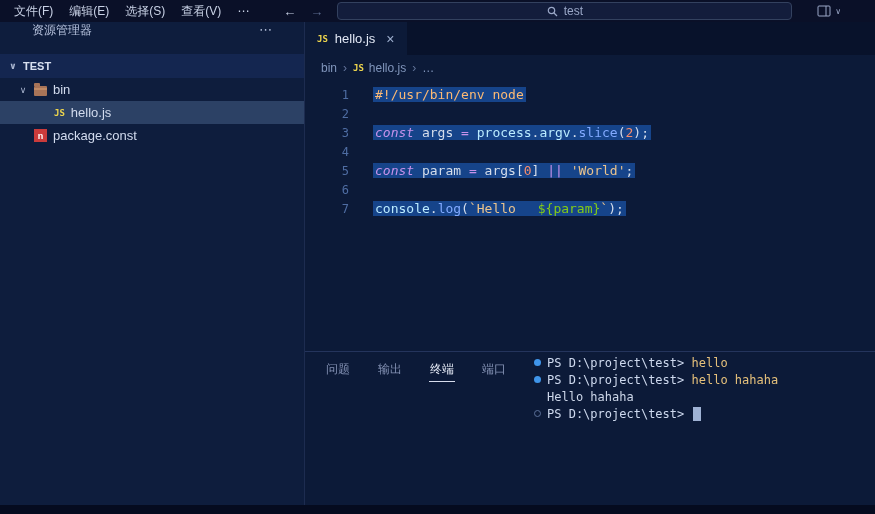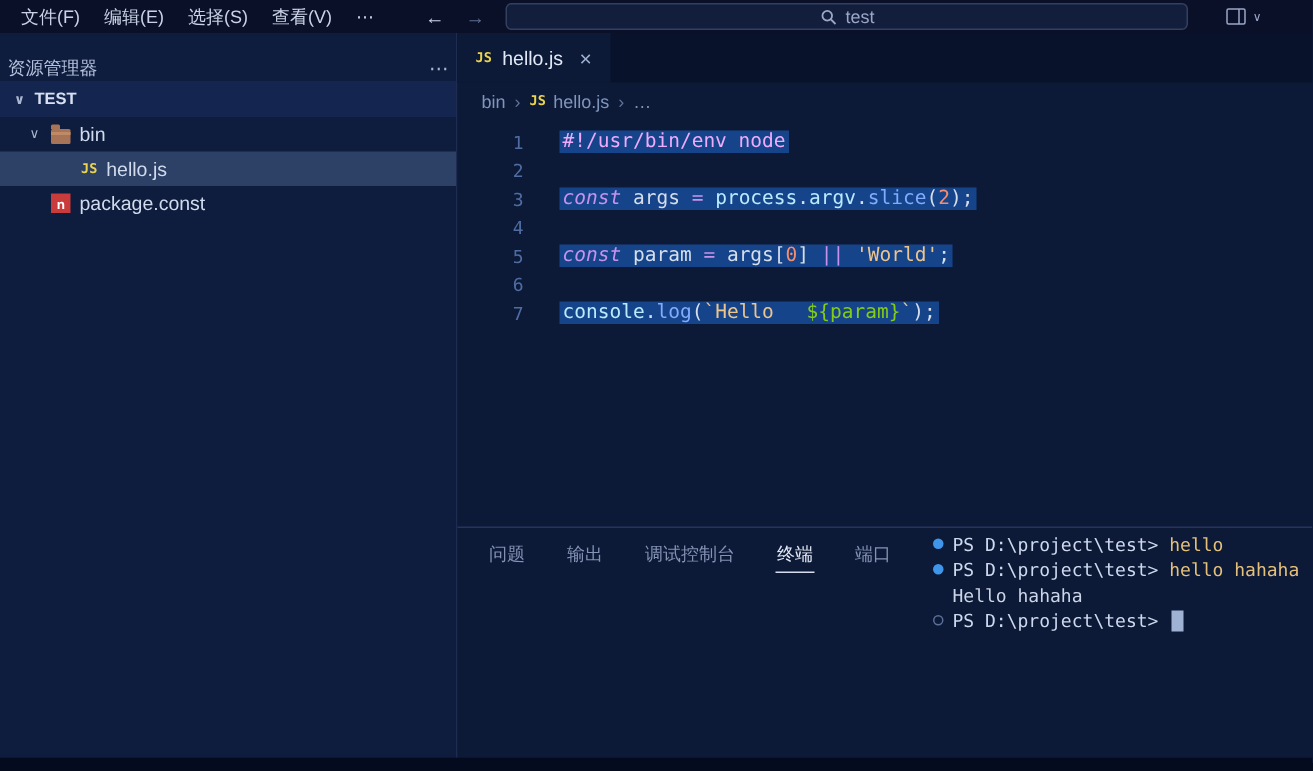--- a/index.html
+++ b/index.html
@@ -19,21 +19,21 @@
   .nav-fwd { color:#5c6c90; }
   .search-box {
     width:455px; height:18px; margin-left:14px; background:#131d3c;
     border:1px solid #33415f; border-radius:4px; display:flex; align-items:center;
     justify-content:center; gap:6px; color:#9aa7c7; font-size:12px;
   }
   .layout-ctl { margin-left:auto; margin-right:28px; display:flex; align-items:center; gap:4px; color:#9aa7c7; }
   
   .main { display:flex; height:483px; }
   .sidebar { width:305px; background:#0e1d3d; border-right:1px solid #1d2c50; display:flex; flex-direction:column; flex:none; }
-  .sidebar-header { height:32px; display:flex; align-items:flex-end; padding:0 5px; color:#b6c2dd; font-size:12px; }
+  .sidebar-header { height:32px; display:flex; align-items:flex-start; padding:0 32px; color:#b6c2dd; font-size:12px; }
   .sidebar-header .dots { margin-left:auto; font-size:13px; color:#aab6d0; }
   .section-header { height:24px; background:#142650; display:flex; align-items:center; gap:5px; padding:0 8px; font-weight:bold; font-size:11px; color:#d8e0f0; }
   .tree-row { height:23px; display:flex; align-items:center; gap:6px; font-size:13px; color:#d2dbee; cursor:default; white-space:nowrap; }
   .tree-row.selected { background:#2c4165; }
   .chev { font-size:9px; color:#aab6d0; width:10px; text-align:center; flex:none; }
   .ic-folder { width:13px; height:10px; background:#a87458; border-radius:1px; position:relative; flex:none; margin-top:2px; }
   .ic-folder::before { content:''; position:absolute; top:-3px; left:0; width:6px; height:3px; background:#a87458; border-radius:1px 1px 0 0; }
   .ic-folder::after { content:''; position:absolute; top:2px; left:0; right:0; height:2px; background:#c08a66; }
   .ic-js { color:#ecd44d; font-weight:bold; font-size:9px; font-family:"DejaVu Sans Mono",monospace; flex:none; }
   .ic-npm { width:13px; height:13px; background:#ca3b3b; color:#fff; font-size:9px; font-weight:bold; display:flex; align-items:center; justify-content:center; flex:none; }
@@ -43,21 +43,21 @@
   .tab { background:#0c1a38; display:flex; align-items:center; gap:7px; padding:0 12px; font-size:13px; color:#e2e8f5; }
   .tab-close { color:#9fb0d0; font-size:14px; margin-left:4px; }
   .breadcrumbs { height:26px; display:flex; align-items:center; gap:6px; padding:0 16px; font-size:12px; color:#8095bb; flex:none; }
   .crumb { display:flex; align-items:center; gap:5px; }
   .crumb-sep { color:#62749a; }
   .code-area { flex:1; padding-top:4px; font-family:"DejaVu Sans Mono","Liberation Mono",monospace; overflow:hidden; }
   .code-row { display:flex; height:19px; align-items:center; }
   .ln { width:44px; text-align:right; color:#4f6da3; font-size:12px; flex:none; }
   .code-text { margin-left:24px; white-space:pre; font-size:13px; }
   .hl { background:#16448a; padding:0 2px; }
-  .tk-cmt { color:#f0abfc; }
+  .tk-cmt { color:#fdba74; }
   .tk-kw { color:#c792ea; font-style:italic; }
   .tk-var { color:#d6deeb; }
   .tk-op { color:#c792ea; }
   .tk-obj { color:#baebff; }
   .tk-fn { color:#82aaff; }
   .tk-pn { color:#d6deeb; }
   .tk-num { color:#f78c6c; }
   .tk-str { color:#ecc48d; }
   .tk-interp { color:#84cc16;margin-left:14px; }
   
@@ -185,21 +185,20 @@
         </div>
         <div class="code-row">
           <div class="ln">7</div>
           <div class="code-text"><span class="hl"><span class="tk-obj">console</span><span class="tk-pn">.</span><span class="tk-fn">log</span><span class="tk-pn">(</span><span class="tk-str">`Hello </span><span class="tk-interp">${param}</span><span class="tk-str">`</span><span class="tk-pn">)</span><span class="tk-pn">;</span></span></div>
         </div>
       </div>
     <div class="panel">
       <div class="panel-tabs" id="panel-tabs">
           <div class="panel-tab">问题</div>
           <div class="panel-tab">输出</div>
-          <div class="panel-tab">调试控制台</div>
           <div class="panel-tab active">终端</div>
           <div class="panel-tab">端口</div>
         </div>
       <div class="terminal" id="terminal">
           <div class="t-line"><span class="t-dot filled"></span><span class="t-prompt">PS D:\project\test&gt; </span><span class="t-cmd">hello</span></div>
           <div class="t-line"><span class="t-dot filled"></span><span class="t-prompt">PS D:\project\test&gt; </span><span class="t-cmd">hello hahaha</span></div>
           <div class="t-line"><span class="t-out">Hello hahaha</span></div>
           <div class="t-line"><span class="t-dot hollow"></span><span class="t-prompt">PS D:\project\test&gt; </span><span class="t-cursor"></span></div>
         </div>
     </div>

